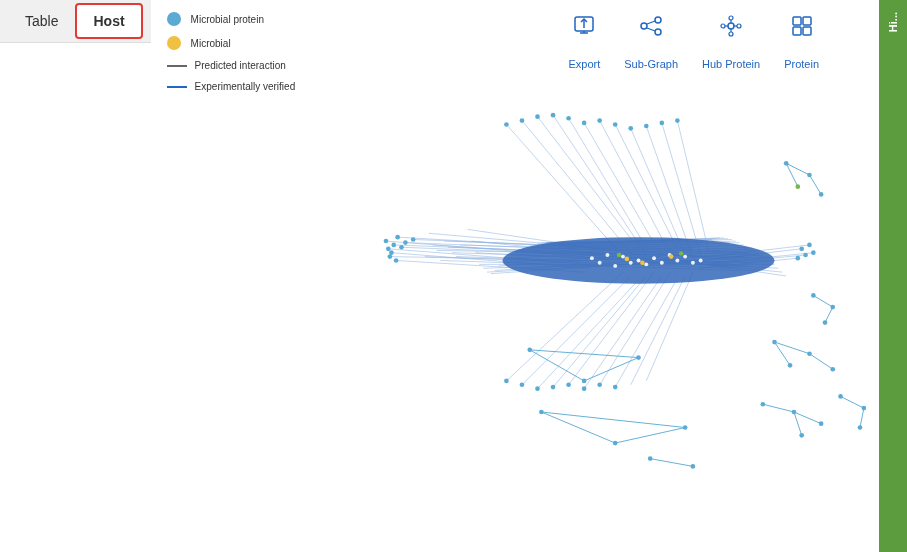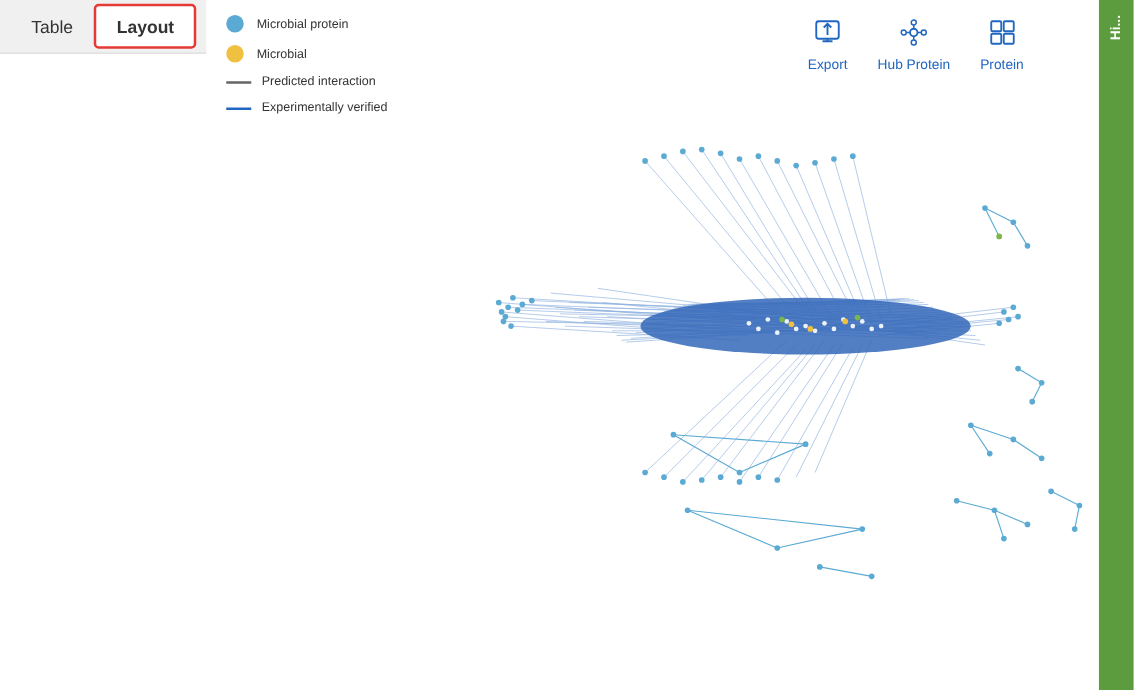--- a/index.html
+++ b/index.html
@@ -15,36 +15,36 @@
     .graph-area { display: flex; flex: 1; position: relative; }
     
     .legend { width: 200px; padding: 12px 16px; flex-shrink: 0; }
     .legend-item { display: flex; align-items: center; margin-bottom: 10px; font-size: 10px; color: #333; }
     .legend-dot { width: 14px; height: 14px; border-radius: 50%; margin-right: 10px; flex-shrink: 0; }
     .legend-line { width: 20px; height: 2px; margin-right: 8px; flex-shrink: 0; }
     
     .graph-canvas { flex: 1; position: relative; overflow: hidden; background: #fff; }
     
     .toolbar { position: absolute; top: 8px; right: 50px; display: flex; gap: 4px; align-items: center; z-index: 10; }
-    .toolbar-btn { display: flex; flex-direction: column; align-items: center; padding: 6px 10px; cursor: pointer; font-size: 11px; color: #2166c0; gap: 8px; border: none; background: none; }
+    .toolbar-btn { display: flex; flex-direction: column; align-items: center; padding: 6px 10px; cursor: pointer; font-size: 11px; color: #2166c0; gap: 20px; border: none; background: none; }
     .toolbar-btn svg { color: #2166c0; fill: #2166c0; }
     
     .right-panel { width: 28px; background: #5c9c3e; display: flex; flex-direction: column; align-items: center; padding-top: 8px; }
     .right-panel-label { writing-mode: vertical-rl; transform: rotate(180deg); color: white; font-size: 11px; font-weight: bold; margin-top: 4px; }
 
     svg.graph-svg { width: 100%; height: 100%; }
   </style>
 </head>
 <body>
 
 <div class="main-content">
 
   <div class="tab-bar">
     <div class="tab">Table</div>
-    <div class="tab active">Layout</div>
+    <div class="tab active">Host</div>
   </div>
 
   <div class="graph-area">
 
     <div class="legend">
       <div class="legend-item">
         <div class="legend-dot" style="background:#5baad4;"></div>
         <span>Microbial protein</span>
       </div>
       <div class="legend-item">
@@ -67,20 +67,30 @@
       <div class="toolbar">
         <button class="toolbar-btn">
           <svg width="24" height="24" viewBox="0 0 24 24">
             <rect x="3" y="3" width="18" height="14" rx="2" fill="none" stroke="#2166c0" stroke-width="1.5"></rect>
             <line x1="8" y1="19" x2="16" y2="19" stroke="#2166c0" stroke-width="1.5"></line>
             <line x1="12" y1="17" x2="12" y2="19" stroke="#2166c0" stroke-width="1.5"></line>
             <polyline points="9,8 12,5 15,8" fill="none" stroke="#2166c0" stroke-width="1.5"></polyline>
             <line x1="12" y1="5" x2="12" y2="14" stroke="#2166c0" stroke-width="1.5"></line>
           </svg>
           <span>Export</span>
+        </button>
+        <button class="toolbar-btn">
+          <svg width="24" height="24" viewBox="0 0 24 24">
+            <circle cx="5" cy="12" r="3" fill="none" stroke="#2166c0" stroke-width="1.5"></circle>
+            <circle cx="19" cy="6" r="3" fill="none" stroke="#2166c0" stroke-width="1.5"></circle>
+            <circle cx="19" cy="18" r="3" fill="none" stroke="#2166c0" stroke-width="1.5"></circle>
+            <line x1="8" y1="10" x2="16" y2="7" stroke="#2166c0" stroke-width="1.2"></line>
+            <line x1="8" y1="14" x2="16" y2="17" stroke="#2166c0" stroke-width="1.2"></line>
+          </svg>
+          <span>Sub-Graph</span>
         </button>
         <button class="toolbar-btn">
           <svg width="24" height="24" viewBox="0 0 24 24">
             <circle cx="12" cy="12" r="3" fill="none" stroke="#2166c0" stroke-width="1.5"></circle>
             <circle cx="12" cy="4" r="2" fill="none" stroke="#2166c0" stroke-width="1.2"></circle>
             <circle cx="20" cy="12" r="2" fill="none" stroke="#2166c0" stroke-width="1.2"></circle>
             <circle cx="4" cy="12" r="2" fill="none" stroke="#2166c0" stroke-width="1.2"></circle>
             <circle cx="12" cy="20" r="2" fill="none" stroke="#2166c0" stroke-width="1.2"></circle>
             <line x1="12" y1="9" x2="12" y2="6" stroke="#2166c0" stroke-width="1.2"></line>
             <line x1="15" y1="12" x2="18" y2="12" stroke="#2166c0" stroke-width="1.2"></line>

